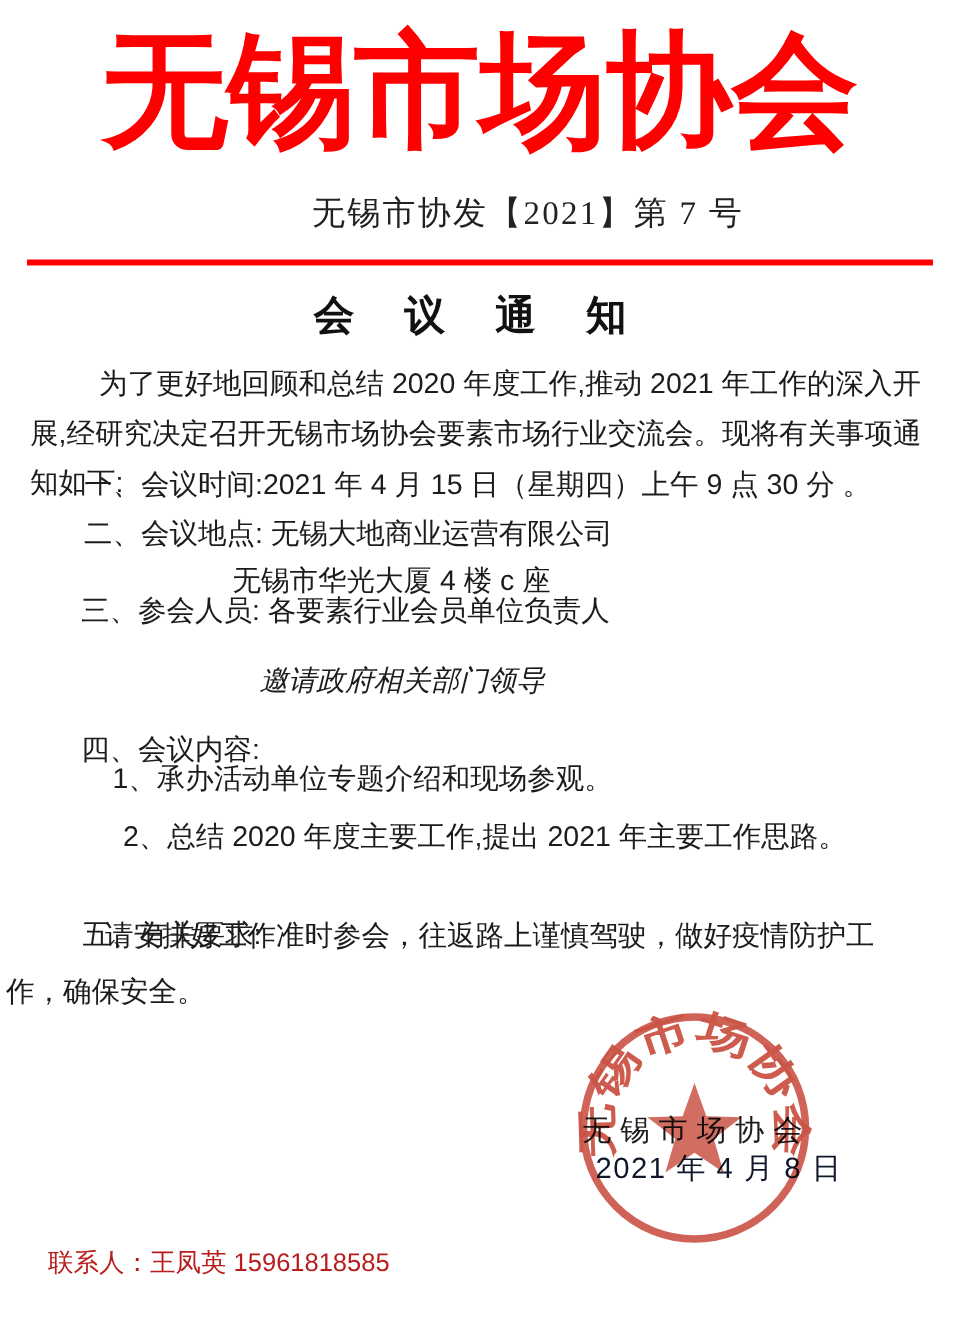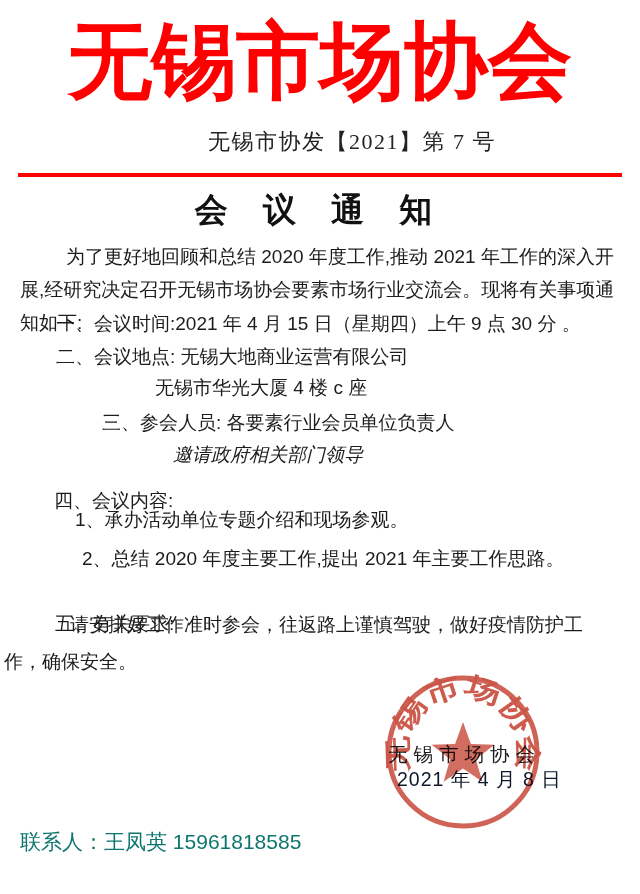--- a/index.html
+++ b/index.html
@@ -33,21 +33,21 @@
     white-space:nowrap;
   }
   .red-line{
     top:173px;left:18px;width:604px;height:4px;
     background:#fe0000;
   }
   .notice-title{
     top:194px;left:0;width:640px;
     text-align:center;
     font-weight:bold;
-    font-size:33px;line-height:32px;
+    font-size:27px;line-height:32px;
     letter-spacing:13px;
     color:#111;
     white-space:nowrap;
   }
   .body-text{
     font-size:19px;
     line-height:33px;
     color:#1c1c1c;
     white-space:nowrap;
   }
@@ -58,21 +58,21 @@
   }
   .para-end{
     top:606px;left:4px;width:616px;
     text-indent:66px;
     line-height:37px;
     white-space:normal;
   }
   .line-item1{top:307px;left:56px;text-align:right;}
   .line-item2{top:340px;left:56px;}
   .line-addr2{top:371px;left:155px;}
-  .line-item3{top:406px;left:54px;margin-left:48px;}
+  .line-item3{top:391px;left:54px;}
   .line-att2{top:438px;left:173px;font-style:italic;}
   .line-item4{top:472px;left:54px;margin-top:12px;}
   .line-sub1{top:503px;left:75px;}
   .line-sub2{top:542px;left:82px;}
   .line-item5{top:577px;left:55px;margin-top:30px;}
   .sig-org{
     top:742px;left:388px;
     font-size:19.5px;line-height:24px;
     letter-spacing:6px;
     color:#1c1c1c;white-space:nowrap;
@@ -82,23 +82,23 @@
     font-size:19.5px;line-height:24px;
     letter-spacing:1px;
     color:#0f172a;white-space:nowrap;
   }
   .seal{
     top:671px;left:382px;width:162px;height:162px;
     mix-blend-mode:multiply;
     opacity:0.92;
   }
   .contact{
-    top:830px;left:20px;
-    font-size:21px;line-height:24px;
-    color:#0f766e;white-space:nowrap;
+    top:830px;left:32px;
+    font-size:17px;line-height:24px;
+    color:#b91c1c;white-space:nowrap;
   }
 </style>
 </head>
 <body>
 
 <div class="page">
 
   <div class="abs org-title">无锡市场协会</div>
 
   <div class="abs doc-number">无锡市协发【2021】第 7 号</div>

